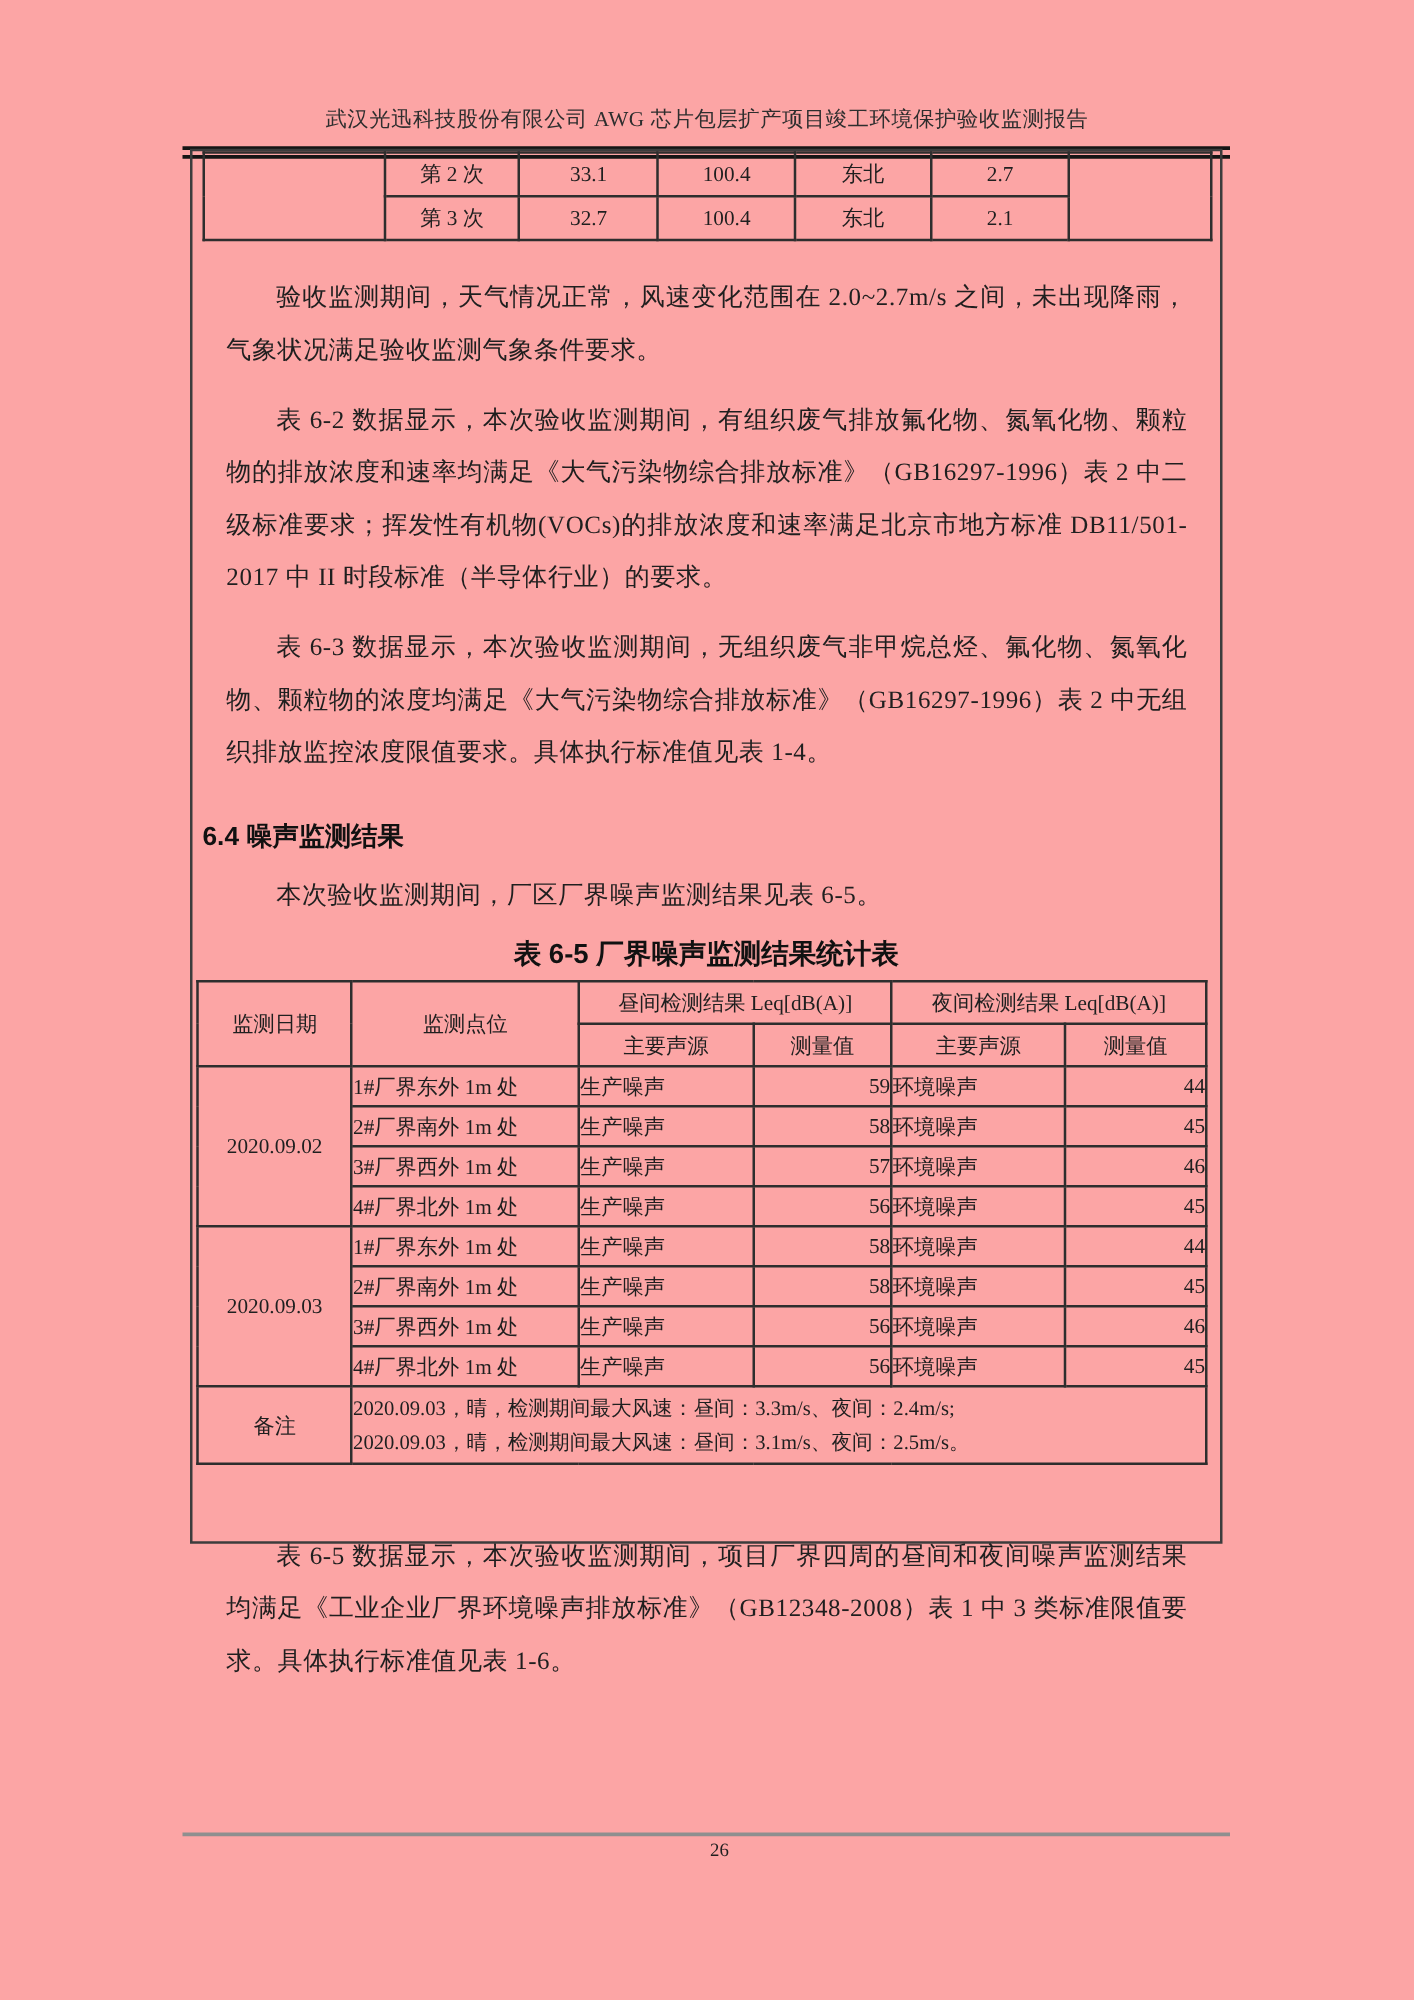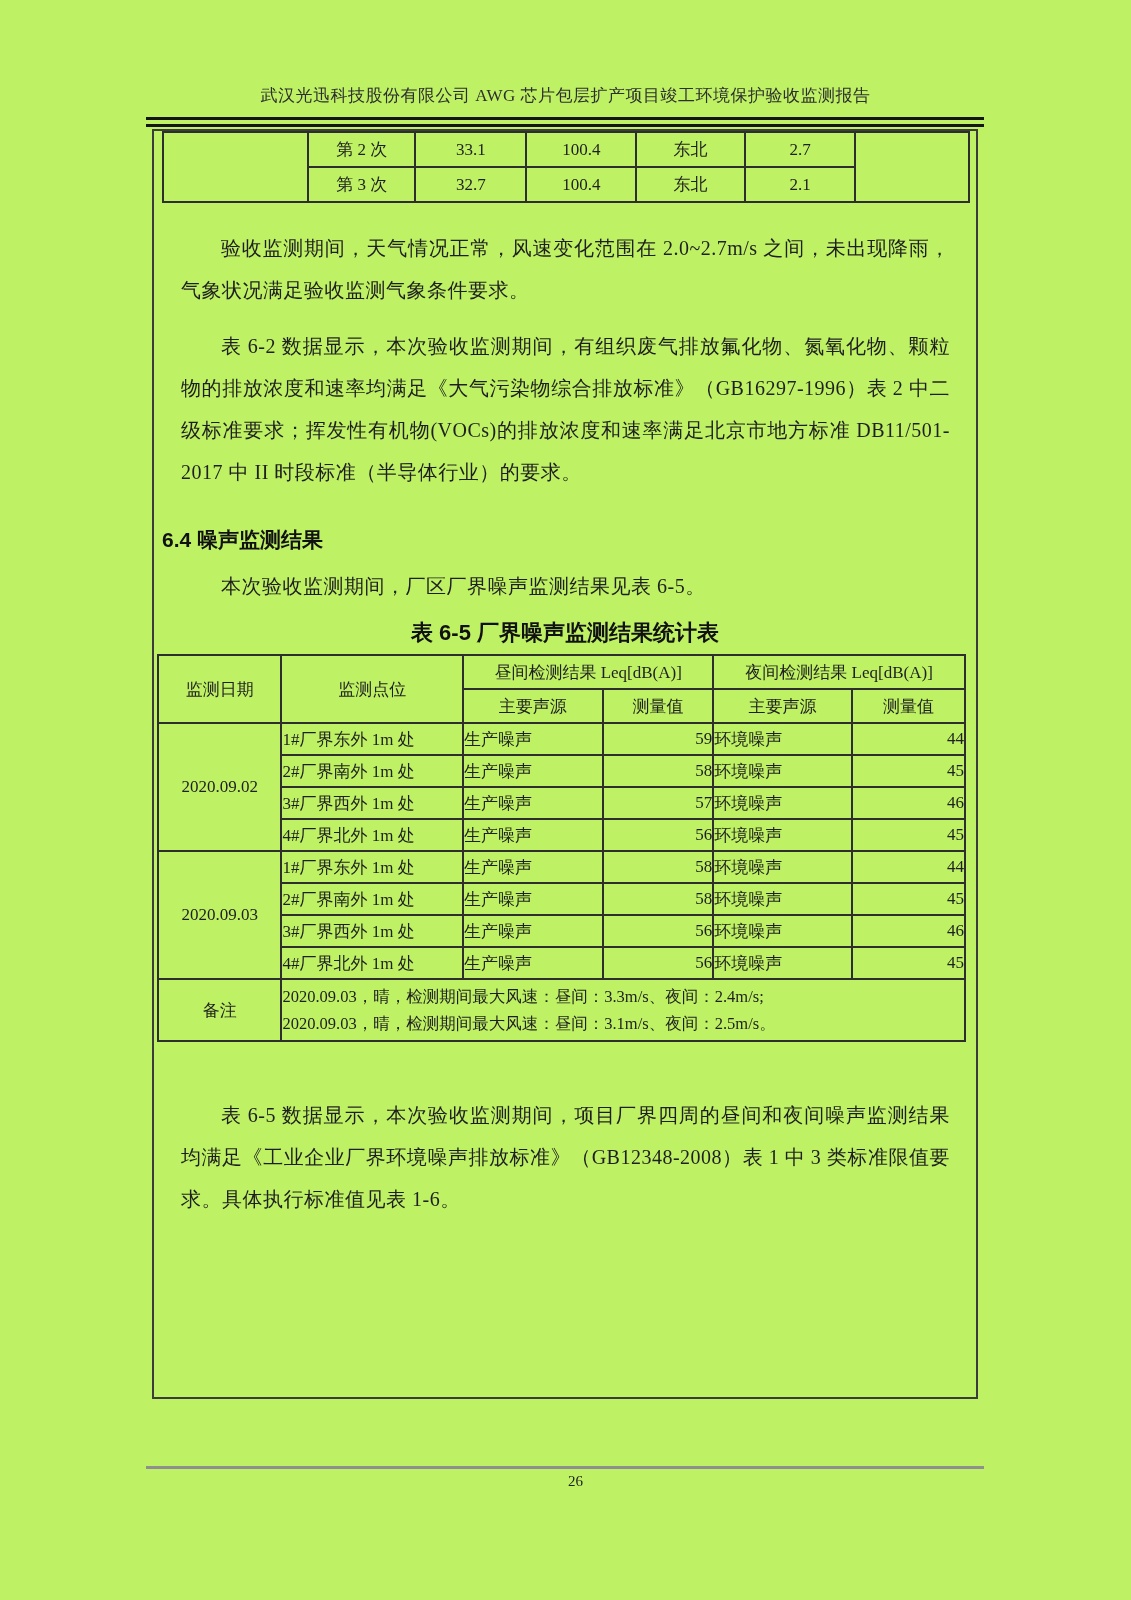--- a/index.html
+++ b/index.html
@@ -1,20 +1,20 @@
 <!DOCTYPE html>
 <html><head>
 <meta charset="utf-8">
 <style>
   html, body { margin: 0; padding: 0; background: #ffffff; }
   .page {
     position: relative;
     width: 1131px;
     height: 1600px;
-    background: #bef264;
+    background: #fca5a5;
     font-family: "Liberation Serif", "DejaVu Serif", serif;
     color: #1f1f1f;
     overflow: hidden;
   }
 
   
   .doc-header-title {
     position: absolute;
     top: 84px; left: 0; right: 0;
     text-align: center;
@@ -27,22 +27,22 @@
     position: absolute;
     left: 146px; top: 117px;
     width: 838px; height: 4px;
     border-top: 3px solid #151515;
     border-bottom: 3px solid #151515;
   }
 
   
   .content-box {
     position: absolute;
-    left: 152px; top: 129px;
-    width: 826px; height: 1270px;
+    left: 152px; top: 119px;
+    width: 826px; height: 1116px;
     border: 2px solid #3c3c3c;
     box-sizing: border-box;
   }
 
   
   table { border-collapse: collapse; }
   .carryover-table {
     margin: 0 6px 0 8px;
     width: calc(100% - 14px);
     table-layout: fixed;
@@ -165,20 +165,21 @@
           <td>32.7</td>
           <td>100.4</td>
           <td>东北</td>
           <td>2.1</td>
         </tr>
       </tbody>
     </table>
 
     <p class="para para-weather">验收监测期间，天气情况正常，风速变化范围在 2.0~2.7m/s 之间，未出现降雨，气象状况满足验收监测气象条件要求。</p>
     <p class="para para-table62">表 6-2 数据显示，本次验收监测期间，有组织废气排放氟化物、氮氧化物、颗粒物的排放浓度和速率均满足《大气污染物综合排放标准》（GB16297-1996）表 2 中二级标准要求；挥发性有机物(VOCs)的排放浓度和速率满足北京市地方标准 DB11/501-2017 中 II 时段标准（半导体行业）的要求。</p>
+    <p class="para para-table63">表 6-3 数据显示，本次验收监测期间，无组织废气非甲烷总烃、氟化物、氮氧化物、颗粒物的浓度均满足《大气污染物综合排放标准》（GB16297-1996）表 2 中无组织排放监控浓度限值要求。具体执行标准值见表 1-4。</p>
 
     <div class="section-heading">6.4 噪声监测结果</div>
     <p class="para para-intro">本次验收监测期间，厂区厂界噪声监测结果见表 6-5。</p>
 
     <div class="table-caption">表 6-5 厂界噪声监测结果统计表</div>
 
     <table class="noise-table">
       <colgroup>
         <col style="width:15.3%">
           <col style="width:22.5%">

